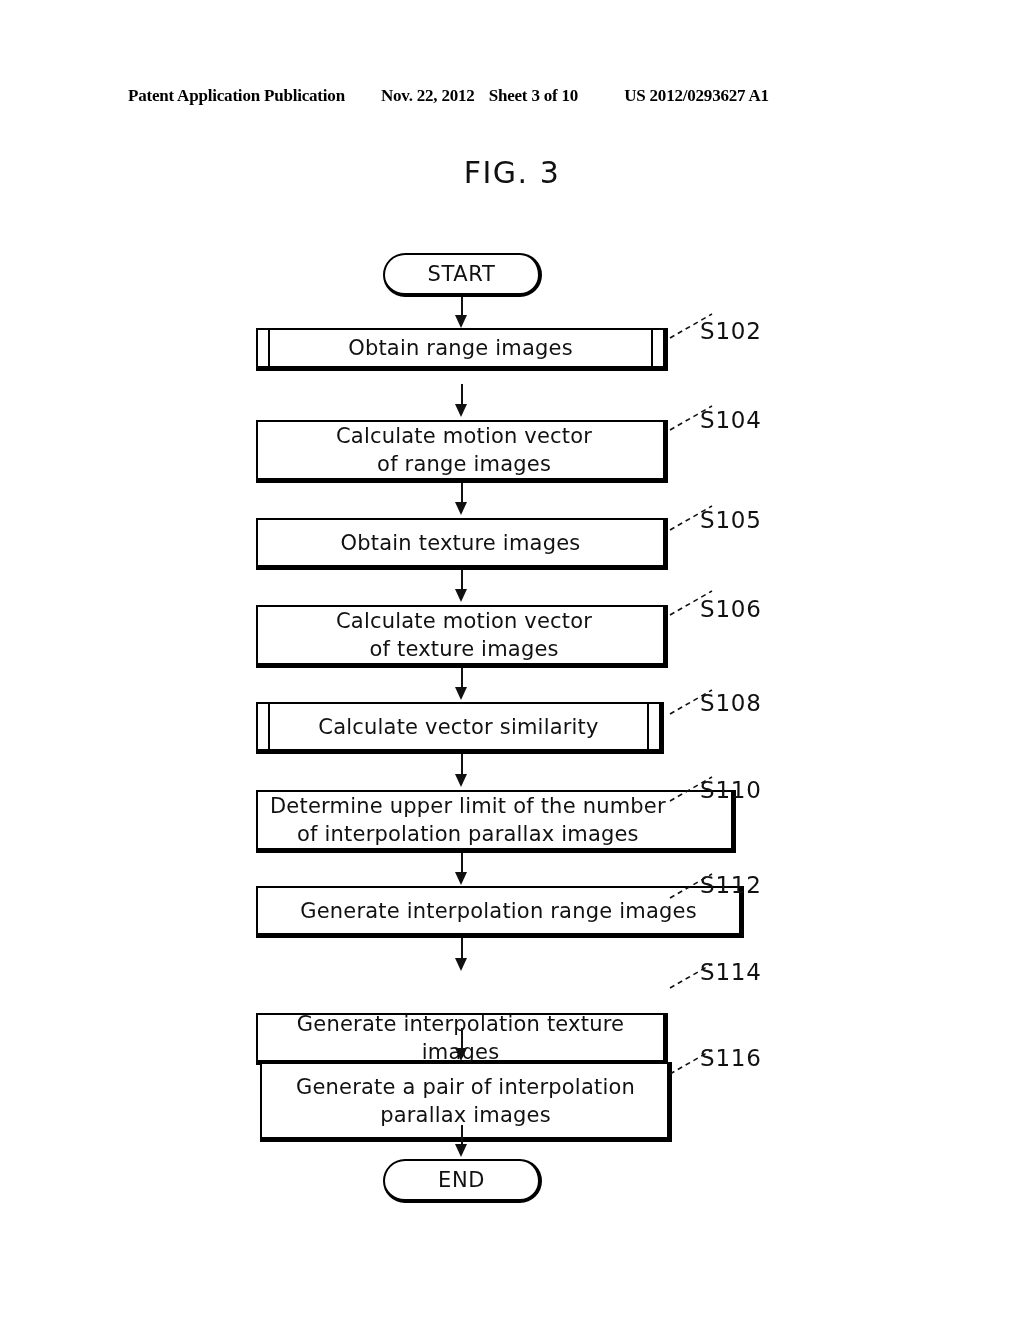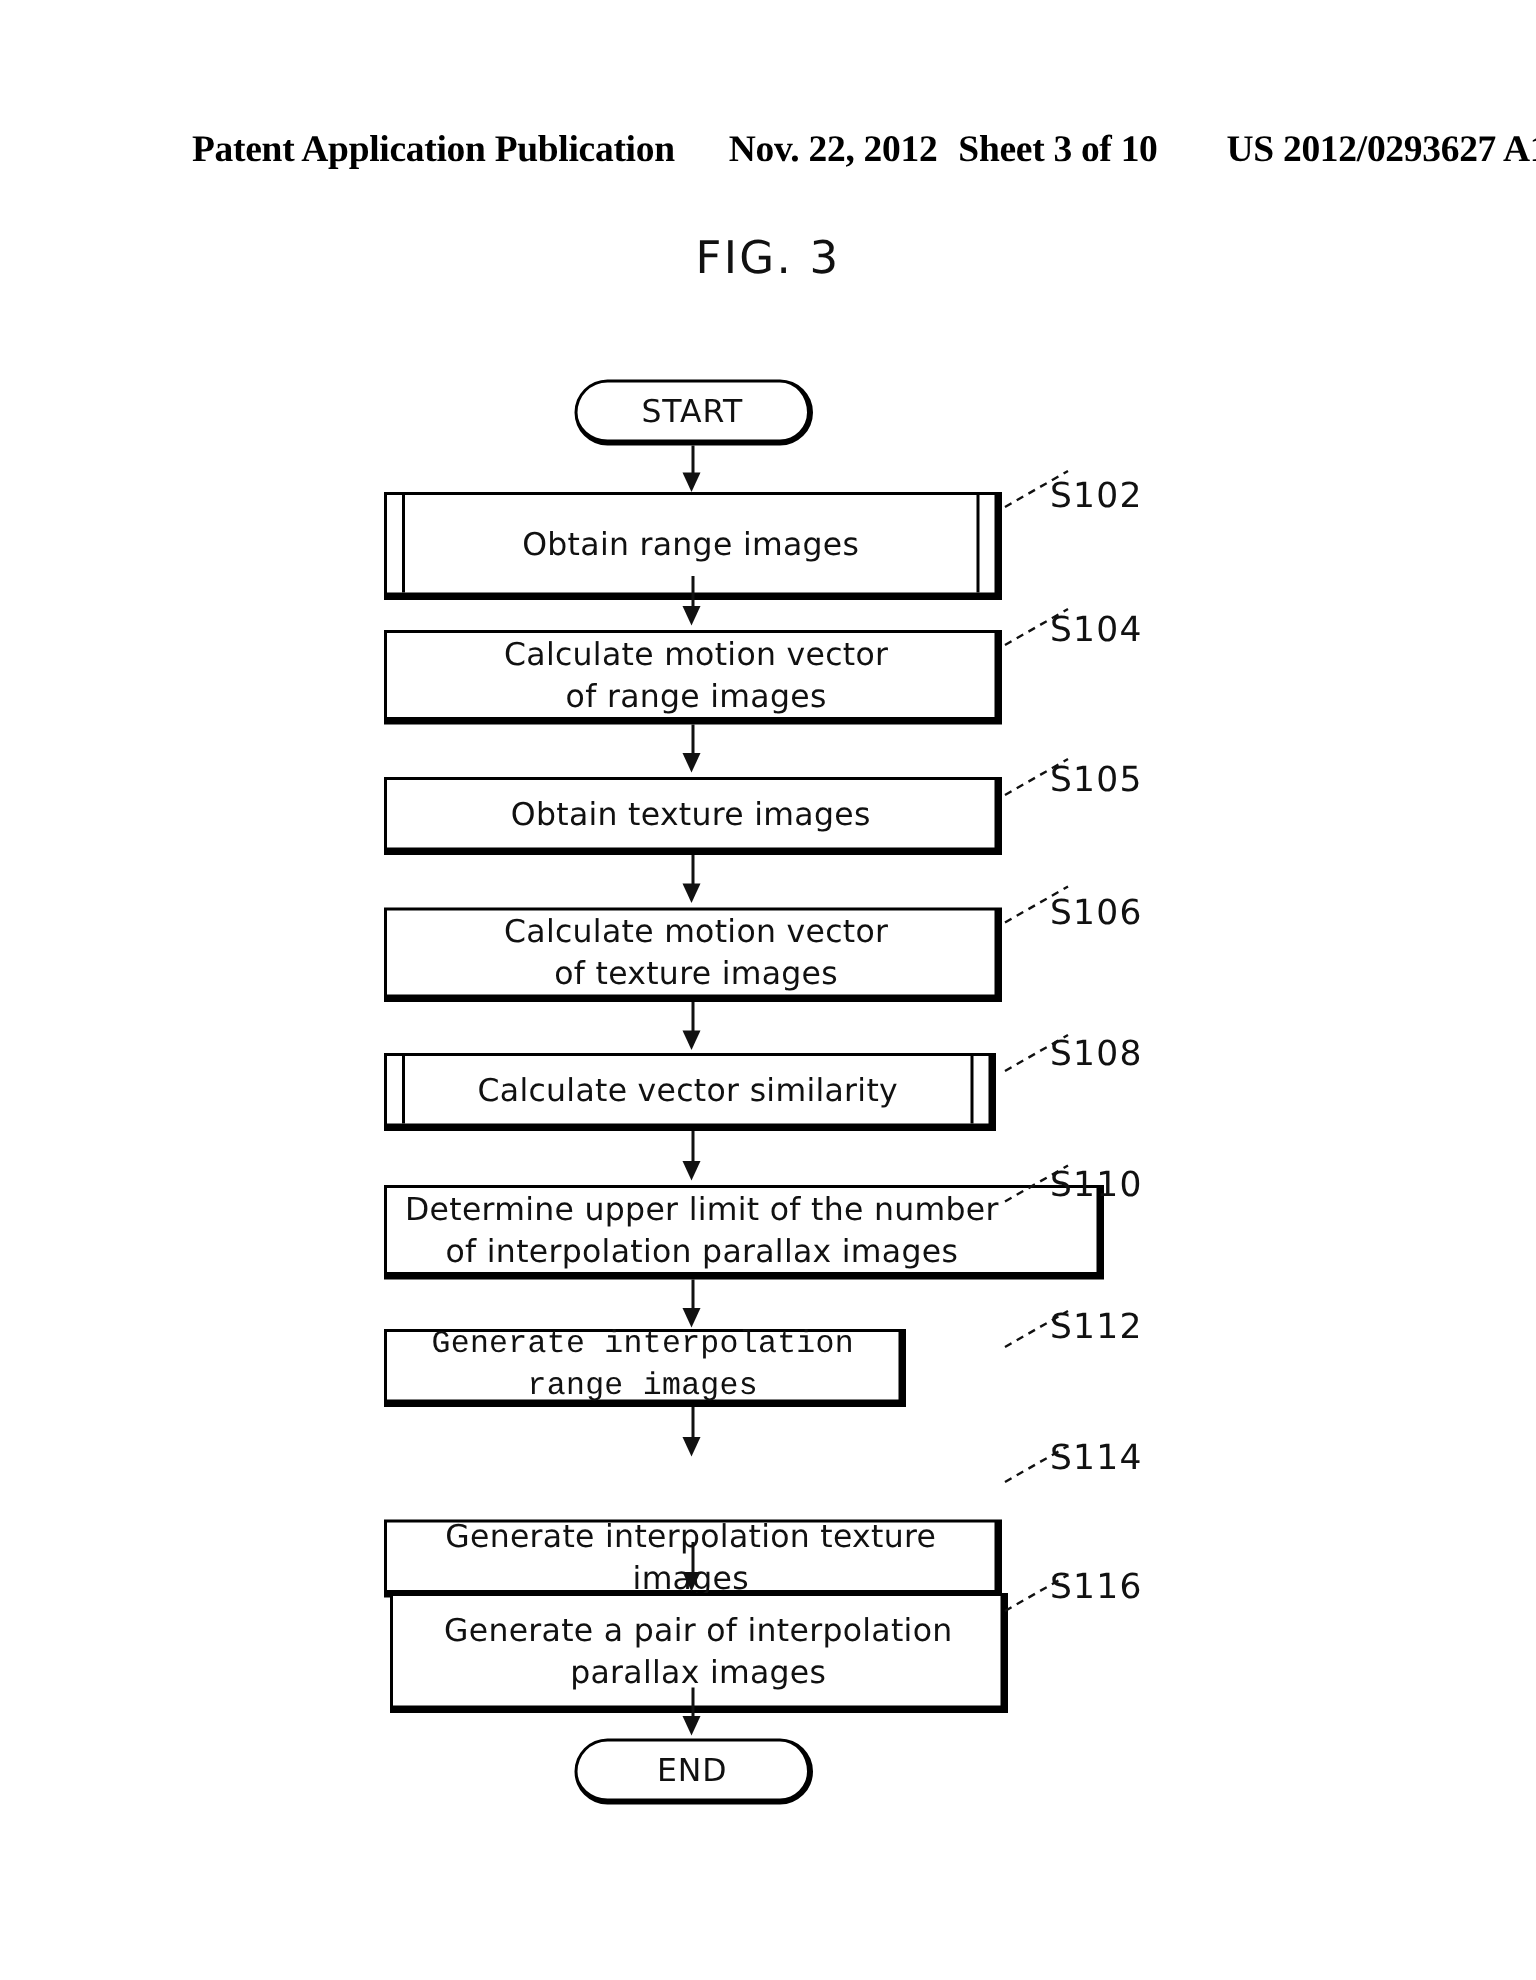--- a/index.html
+++ b/index.html
@@ -18,21 +18,21 @@
 
   
   .header {
     position: absolute;
     top: 86px;
     left: 128px;
     width: 768px;
     height: 26px;
     font-family: "Liberation Serif", serif;
     font-weight: bold;
-    font-size: 25px;
+    font-size: 17px;
     letter-spacing: -0.2px;
     white-space: nowrap;
     display: flex;
     align-items: baseline;
   }
   .hdr-pub   { }
   .hdr-date  { margin-left: 36px; }
   .hdr-sheet { margin-left: 14px; }
   .hdr-num   { margin-left: 46px; }
 
@@ -158,21 +158,21 @@
 
 <div class="flow">
 
   <div class="terminal" style="left:383px; top:253px; width:159px; height:44px;align-items:center;">
     <span>START</span>
   </div>
 
   <div class="conn" style="left:461px; top:297px; height:20px;"></div>
   <div class="arrowhead" style="left:455px; top:315px;"></div>
 
-  <div class="pbox predef align-center" style="left:256px; top:328px; width:412px; height:72px;">
+  <div class="pbox predef align-center" style="left:256px; top:328px; width:412px; height:43px;">
     <div class="ptext">Obtain range images</div>
   </div>
   <div class="leader" style="left:668px; top:312px;">
     <svg width="46" height="28" viewBox="0 0 46 28">
         <path d="M2 26 L44 2" stroke="#111" stroke-width="1.6" fill="none" stroke-dasharray="5 4"></path>
       </svg>
   </div>
   <div class="steplabel" style="left:700px; top:318px;">S102</div>
 
   <div class="conn" style="left:461px; top:384px; height:22px;"></div>
@@ -239,21 +239,21 @@
   <div class="leader" style="left:668px; top:775px;">
     <svg width="46" height="28" viewBox="0 0 46 28">
         <path d="M2 26 L44 2" stroke="#111" stroke-width="1.6" fill="none" stroke-dasharray="5 4"></path>
       </svg>
   </div>
   <div class="steplabel" style="left:700px; top:777px;">S110</div>
 
   <div class="conn" style="left:461px; top:853px; height:20px;"></div>
   <div class="arrowhead" style="left:455px; top:872px;"></div>
 
-  <div class="pbox align-center" style="left:256px; top:886px; width:348px; height:52px;font-family:Liberation Mono, monospace;">
+  <div class="pbox align-center" style="left:256px; top:886px; width:488px; height:52px;">
     <div class="ptext">Generate interpolation range images</div>
   </div>
   <div class="leader" style="left:668px; top:872px;">
     <svg width="46" height="28" viewBox="0 0 46 28">
         <path d="M2 26 L44 2" stroke="#111" stroke-width="1.6" fill="none" stroke-dasharray="5 4"></path>
       </svg>
   </div>
   <div class="steplabel" style="left:700px; top:872px;">S112</div>
 
   <div class="conn" style="left:461px; top:938px; height:22px;"></div>

